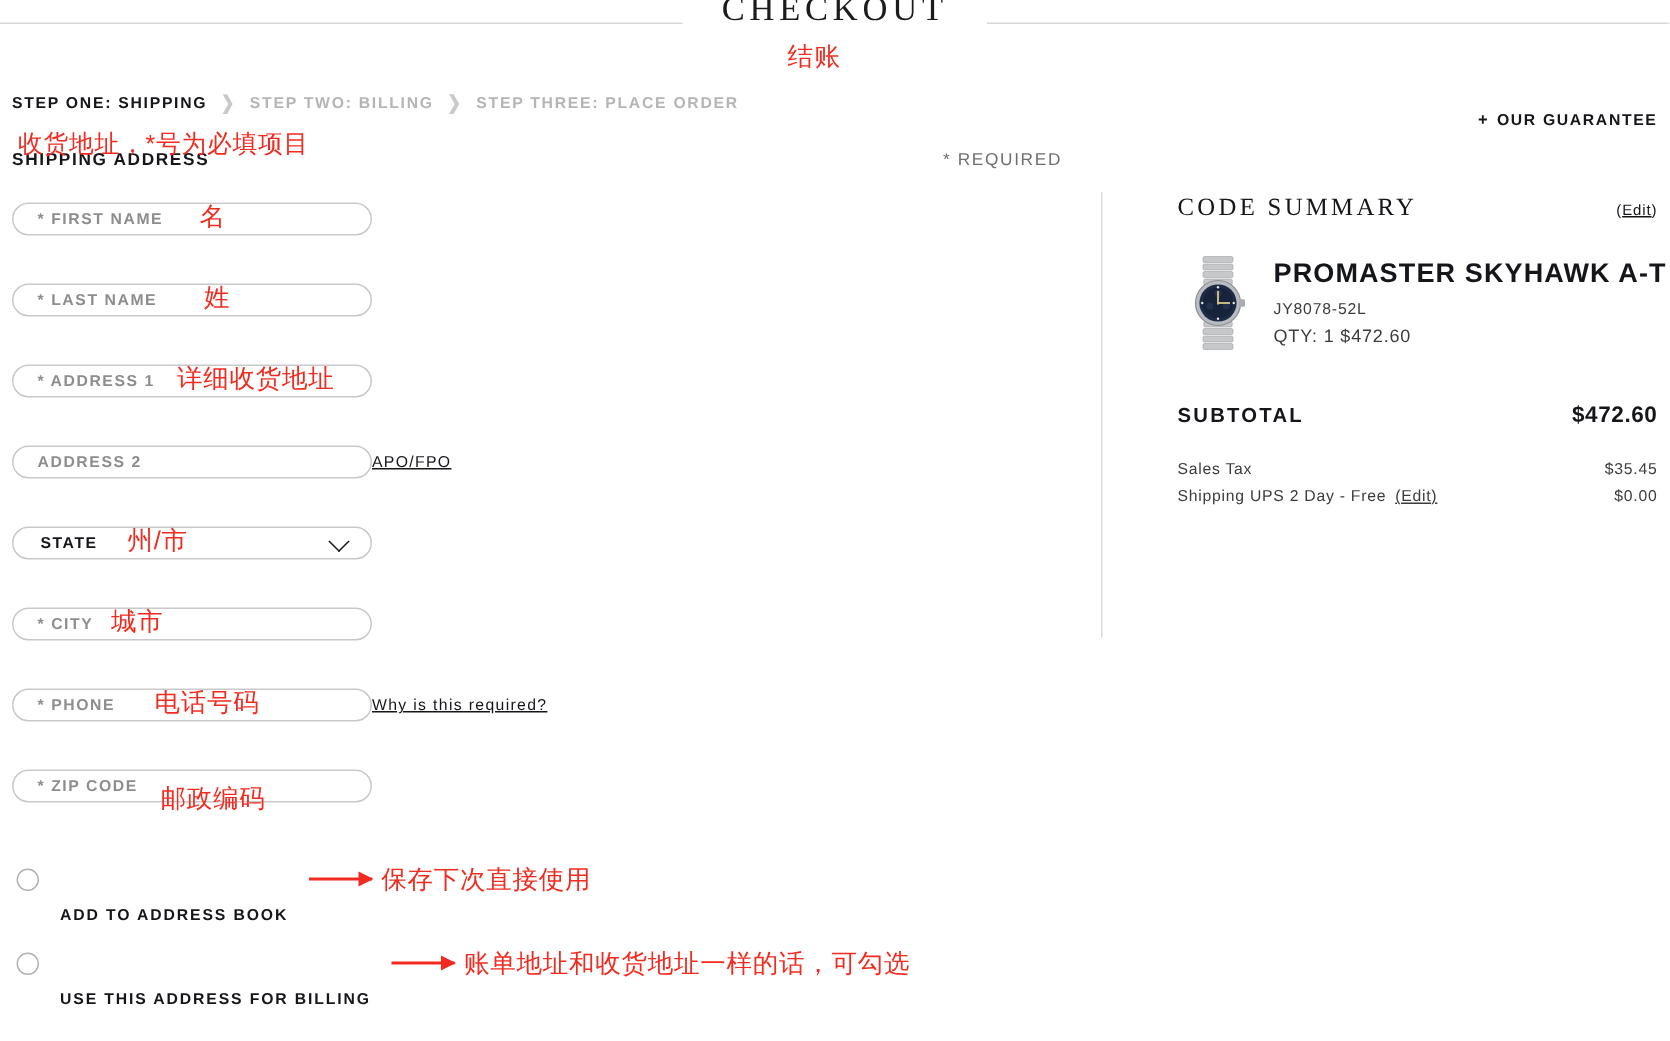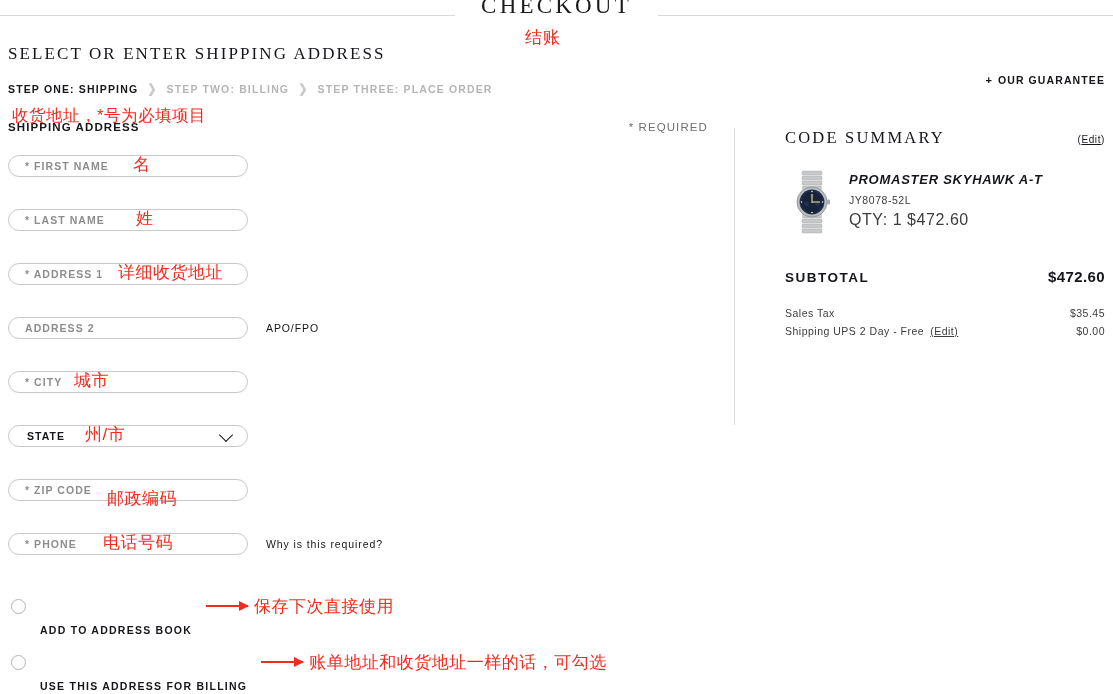--- a/index.html
+++ b/index.html
@@ -156,24 +156,24 @@
     right: 16px;
     top: 50%;
     width: 9px;
     height: 9px;
     margin-top: -6px;
     border-right: 1.6px solid #15161a;
     border-bottom: 1.6px solid #15161a;
     transform: rotate(45deg);
   }
   .side-link {
-    margin-left: 18px;
     font-size: 10.5px;
     letter-spacing: 0.9px;
     color: #15161a;
+    text-decoration: underline;
     white-space: nowrap;
     cursor: pointer;
   }
 
   
   .anno {
     position: absolute;
     color: #f22b20;
     font-size: 17px;
     letter-spacing: 0.5px;
@@ -299,36 +299,35 @@
   }
   .product-thumb {
     width: 54px;
     height: 64px;
     flex: none;
     position: relative;
     overflow: hidden;
   }
   .product-info { margin-left: 10px; padding-top: 2px; }
   .product-name {
-    font-size: 13px;
+    font-size: 18px;
     font-weight: 700;
     letter-spacing: 0.75px;
     color: #15161a;
     white-space: nowrap;
-    font-style: italic;
   }
   .product-sku {
     margin-top: 7px;
     font-size: 10.5px;
     letter-spacing: 0.55px;
     color: #3c3c3c;
   }
   .product-qty {
     margin-top: 5px;
-    font-size: 16px;
+    font-size: 12px;
     letter-spacing: 0.55px;
     color: #3c3c3c;
   }
 
   .totals { margin-top: 34px; }
   .row-line {
     display: flex;
     justify-content: space-between;
     align-items: baseline;
   }
@@ -359,21 +358,20 @@
 
 <div class="page-header">
   <div class="rule left"></div>
   <div class="checkout-title">CHECKOUT</div>
   <div class="rule right"></div>
 </div>
 <div class="checkout-title-cn">结账</div>
 
 <div class="left-col">
 
-  <h1 class="section-heading">SELECT OR ENTER SHIPPING ADDRESS</h1>
 
   <div class="steps">
     <span class="step active">STEP ONE: SHIPPING</span>
     <span class="step-sep">❯</span>
     <span class="step">STEP TWO: BILLING</span>
     <span class="step-sep">❯</span>
     <span class="step">STEP THREE: PLACE ORDER</span>
   </div>
 
   <div class="shipping-label-row">
@@ -406,47 +404,47 @@
     </div>
 
     <div class="field-row">
       <div class="field">
         <span class="field-label">ADDRESS 2</span>
       </div>
       <span class="side-link">APO/FPO</span>
     </div>
 
     <div class="field-row">
-      <div class="field">
-        <span class="field-label">* CITY</span>
-      </div>
-      <span class="anno" style="left:66px; top:6px;">城市</span>
-    </div>
-
-    <div class="field-row">
       <div class="field select">
         <span class="field-label">STATE</span>
         <span class="chevron"></span>
       </div>
       <span class="anno" style="left:77px; top:6px;">州/市</span>
     </div>
 
     <div class="field-row">
       <div class="field">
-        <span class="field-label">* ZIP CODE</span>
-      </div>
-      <span class="anno" style="left:99px; top:16px;">邮政编码</span>
+        <span class="field-label">* CITY</span>
+      </div>
+      <span class="anno" style="left:66px; top:6px;">城市</span>
     </div>
 
     <div class="field-row">
       <div class="field">
         <span class="field-label">* PHONE</span>
       </div>
       <span class="anno" style="left:95px; top:6px;">电话号码</span>
       <span class="side-link">Why is this required?</span>
+    </div>
+
+    <div class="field-row">
+      <div class="field">
+        <span class="field-label">* ZIP CODE</span>
+      </div>
+      <span class="anno" style="left:99px; top:16px;">邮政编码</span>
     </div>
 
   </div>
 
   <div class="check-block">
     <div class="check-row">
       <span class="circle-box"></span>
       <span class="check-label">ADD TO ADDRESS BOOK</span>
       <span class="arrow-anno">
         <span class="arrow-glyph"></span>

